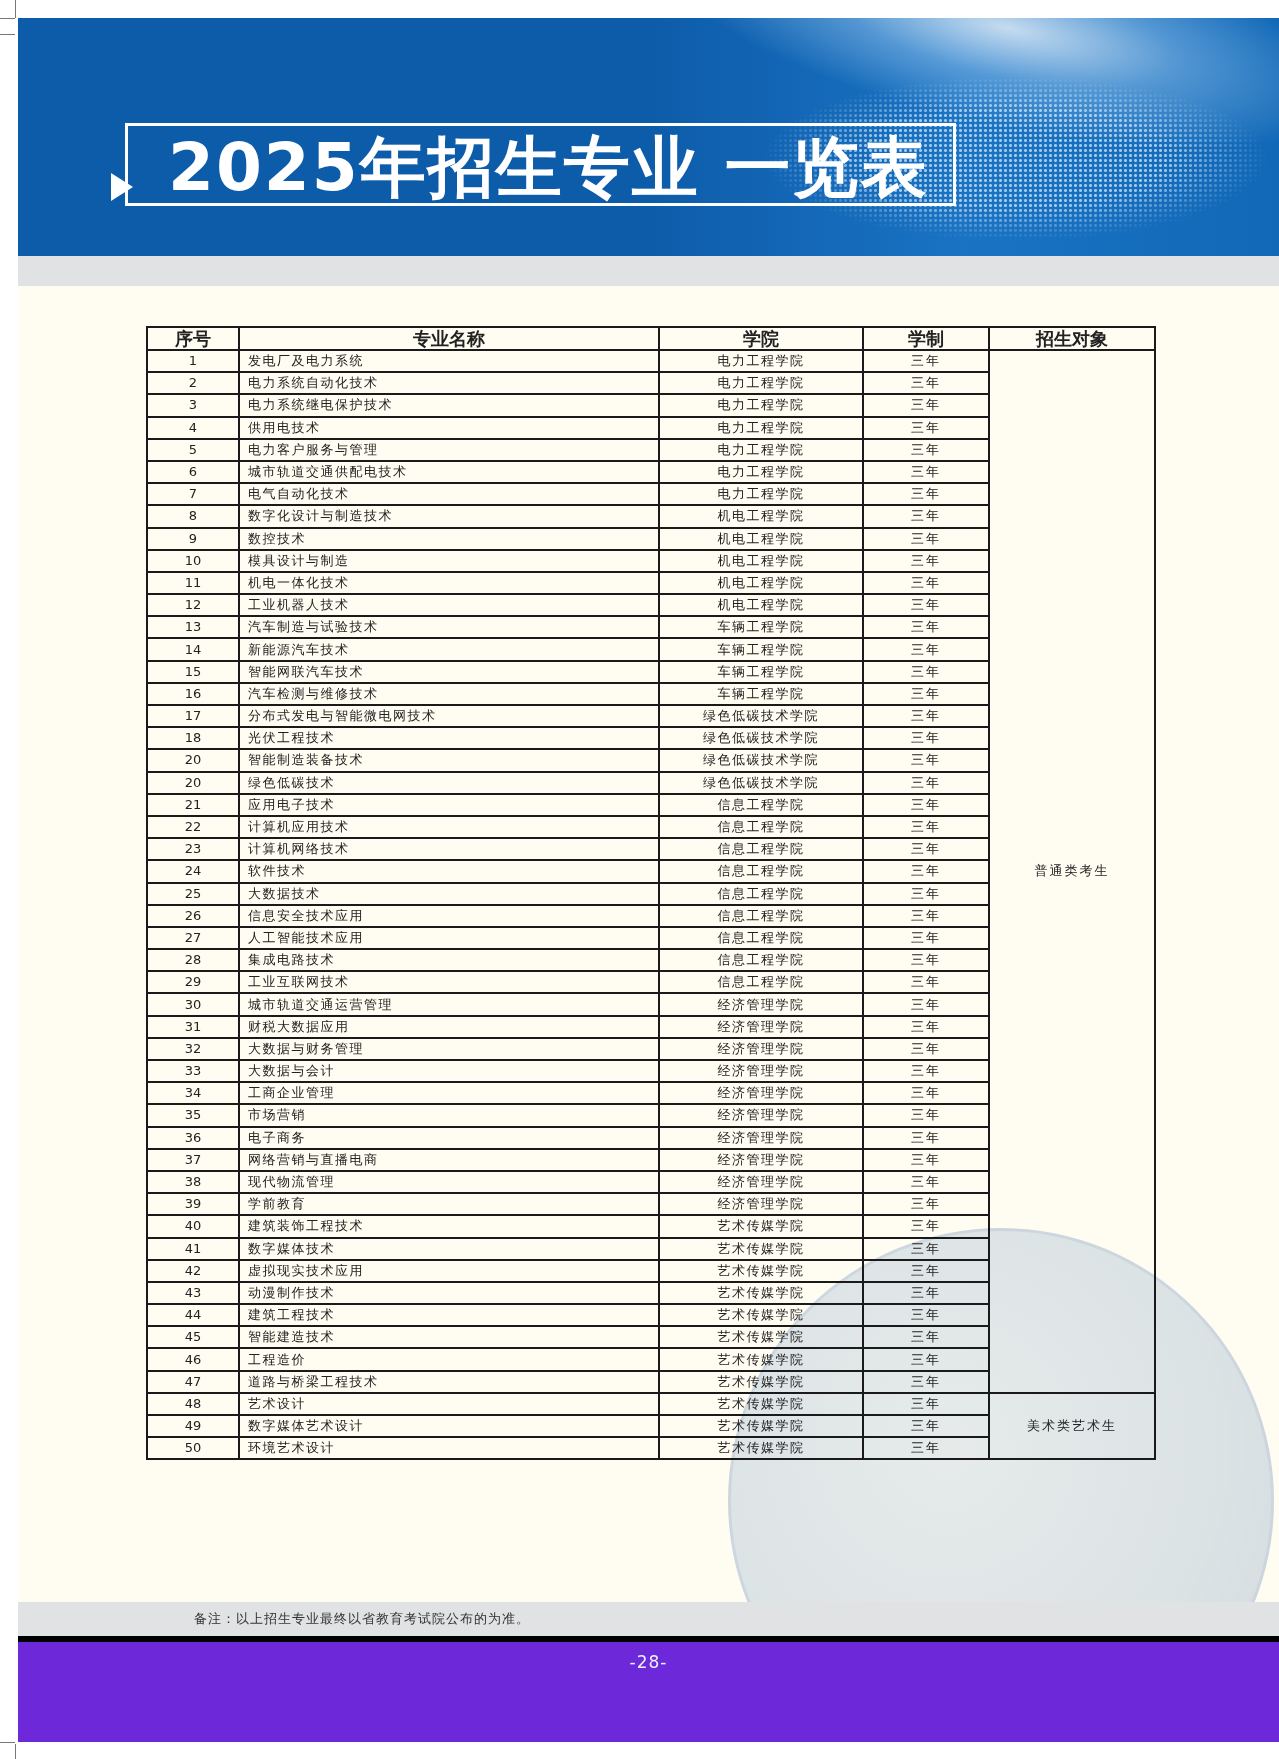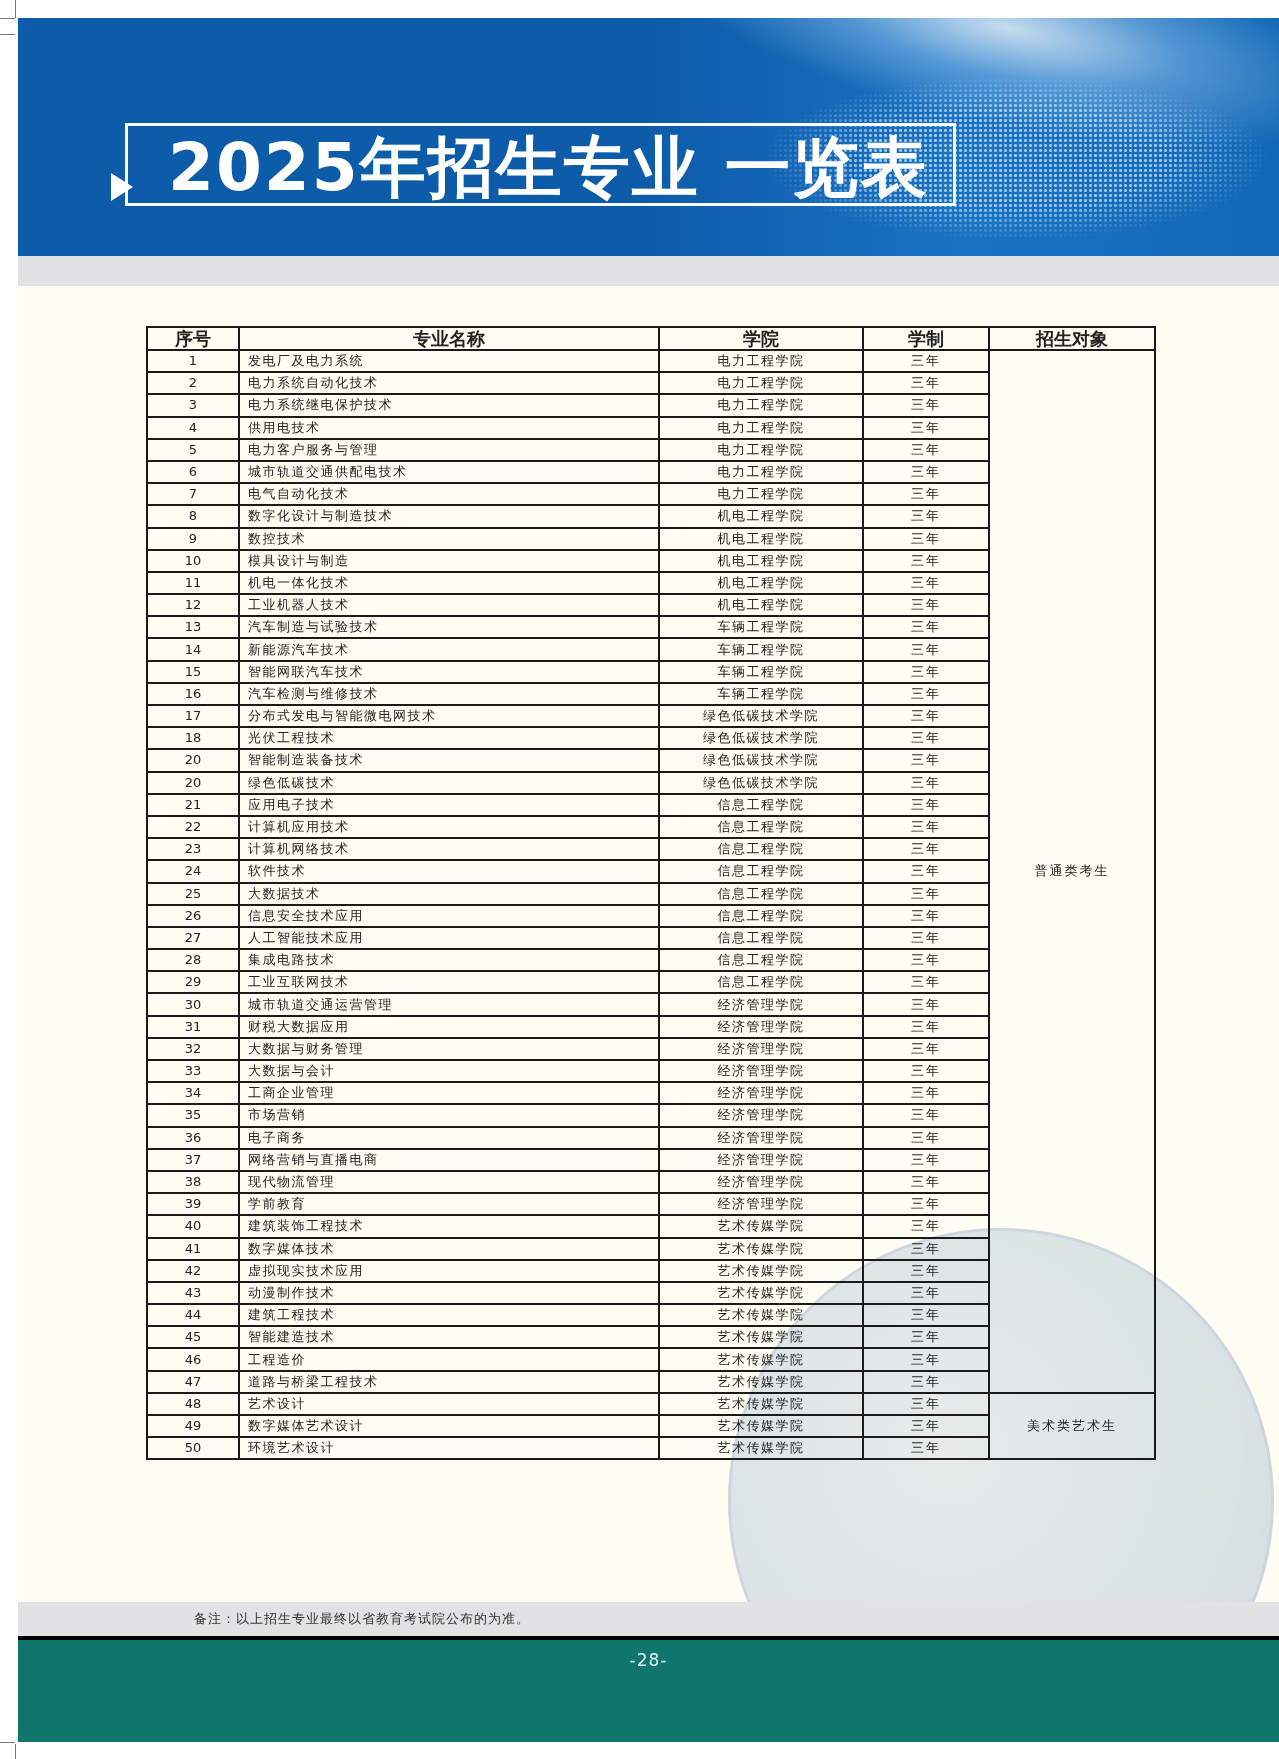--- a/index.html
+++ b/index.html
@@ -75,21 +75,21 @@
     .gray-band-bottom {
       position: absolute; left: 0; top: 1584px; width: 100%; height: 34px;
       background: #e1e2e3;
     }
     .note {
       position: absolute; left: 176px; top: 1592px; font-size: 13px; color: #333;
       letter-spacing: 1px; white-space: nowrap;
     }
     .footer-band {
       position: absolute; left: 0; top: 1618px; width: 100%; height: 106px;
-      background: #0f766e; border-top: 4px solid #000000;
+      background: #6d28d9; border-top: 6px solid #000000;
     }
     .page-number {
       position: absolute; left: 0; width: 100%; top: 10px; text-align: center;
       color: #e8f1fb; font-size: 17px; letter-spacing: 1px;
     }
   </style>
 </head>
 <body>
 
 <div class="crop-mark" style="left:0;top:18px;width:15px;height:1px;"></div>

